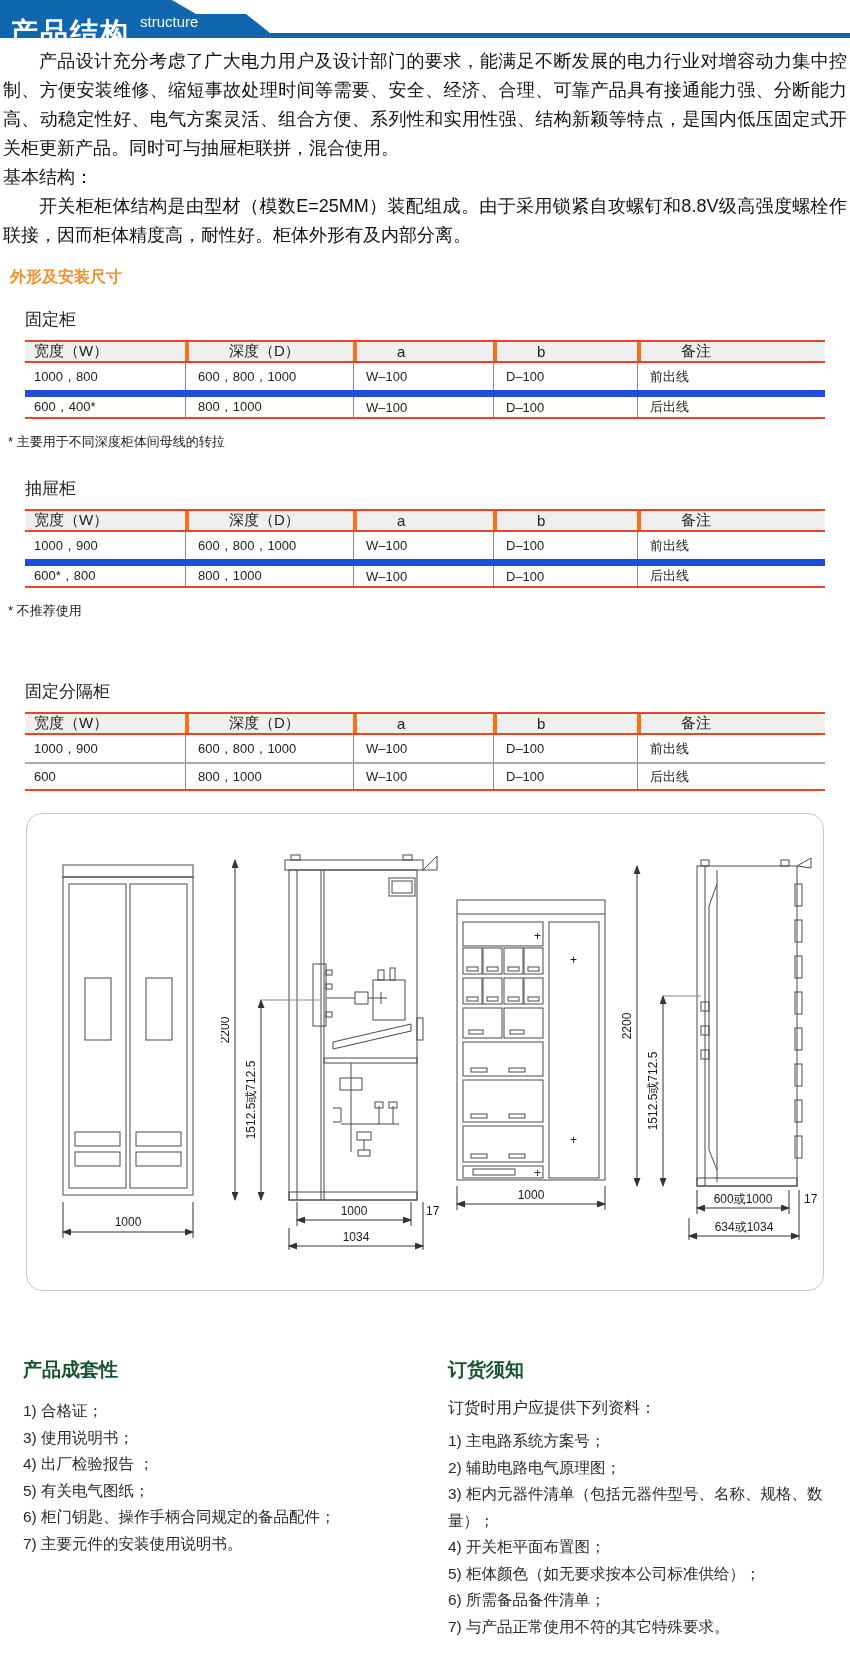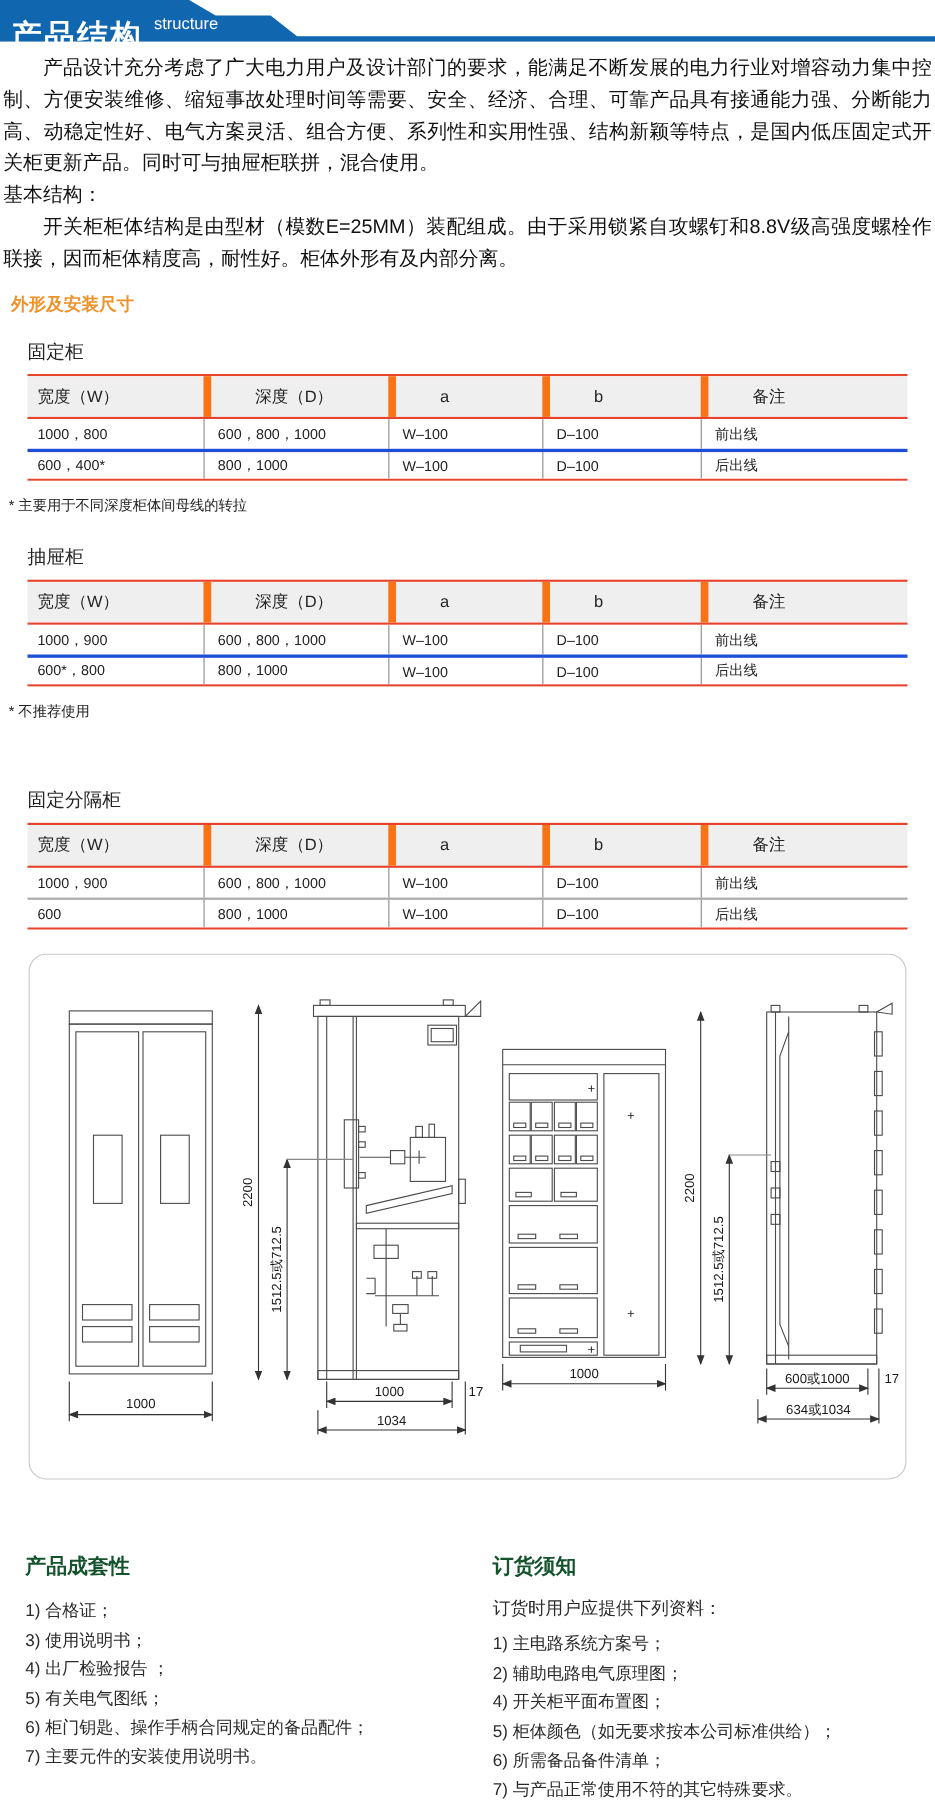--- a/index.html
+++ b/index.html
@@ -21,31 +21,31 @@
   
   .intro { margin:9px 3px 0 3px; font-size:18px; line-height:29px; text-align:justify; color:#111; }
   .intro p { margin:0; text-indent:2em; }
   .intro p.nolabel { text-indent:0; }
   
   .sec-heading { margin:17px 0 0 10px; font-size:16px; font-weight:bold; color:#f0922b; }
   
   .tbl-title { margin:20px 0 9px 25px; font-size:17px; color:#222; }
   .tbl-title.big-gap { margin-top:60px; }
   .dim-table { width:800px; margin-left:25px; border-top:2px solid #e8432d; border-bottom:2px solid #e8432d; }
-  .thead { display:flex; background:#efefef; height:39px; font-size:15px; color:#222; border-bottom:2px solid #e8432d;align-items:flex-end; }
+  .thead { display:flex; background:#efefef; height:21px; font-size:15px; color:#222; border-bottom:2px solid #e8432d;align-items:flex-end; }
   .trow  { display:flex; height:27px; font-size:13px; color:#222; background:#fff; }
-  .trow + .trow { border-top:3px solid #1d4ed8; }
+  .trow + .trow { border-top:7px solid #1d4ed8; }
   .t3 .trow + .trow { border-top:2px solid #aaa; }
   .cell { display:flex; align-items:center; padding-left:12px; height:100%; }
   .c0 { width:20%; padding-left:9px; }
   .c1 { width:21%; }
   .c2 { width:17.5%; }
   .c3 { width:18%; }
   .c4 { width:23.5%; }
-  .thead .cell + .cell { border-left:7px solid #f97316;padding-left:40px; }
+  .thead .cell + .cell { border-left:4px solid #f97316;padding-left:40px; }
   .trow  .cell + .cell { border-left:1px solid #8a8a8a; }
   .footnote { margin:14px 0 0 8px; font-size:13px; color:#222; }
   
   .figure-box {
     position:relative; width:798px; height:478px; margin:22px auto 0 auto;
     border:1px solid #c9c9c9; border-radius:16px; background:#fff;
   }
   .drawing { position:absolute; }
   #d1 { left:30px;  top:46px; }
   #d2 { left:194px; top:38px; }
@@ -350,18 +350,19 @@
     <div class="list-item">4) 出厂检验报告 ；</div>
     <div class="list-item">5) 有关电气图纸；</div>
     <div class="list-item">6) 柜门钥匙、操作手柄合同规定的备品配件；</div>
     <div class="list-item">7) 主要元件的安装使用说明书。</div>
   </div>
   <div class="col-right">
     <div class="col-heading">订货须知</div>
     <div class="col-intro">订货时用户应提供下列资料：</div>
     <div class="list-item">1) 主电路系统方案号；</div>
     <div class="list-item">2) 辅助电路电气原理图；</div>
+    <div class="list-item">3) 柜内元器件清单（包括元器件型号、名称、规格、数量）；</div>
     <div class="list-item">4) 开关柜平面布置图；</div>
     <div class="list-item">5) 柜体颜色（如无要求按本公司标准供给）；</div>
     <div class="list-item">6) 所需备品备件清单；</div>
     <div class="list-item">7) 与产品正常使用不符的其它特殊要求。</div>
   </div>
 </div>
 
 </body></html>

